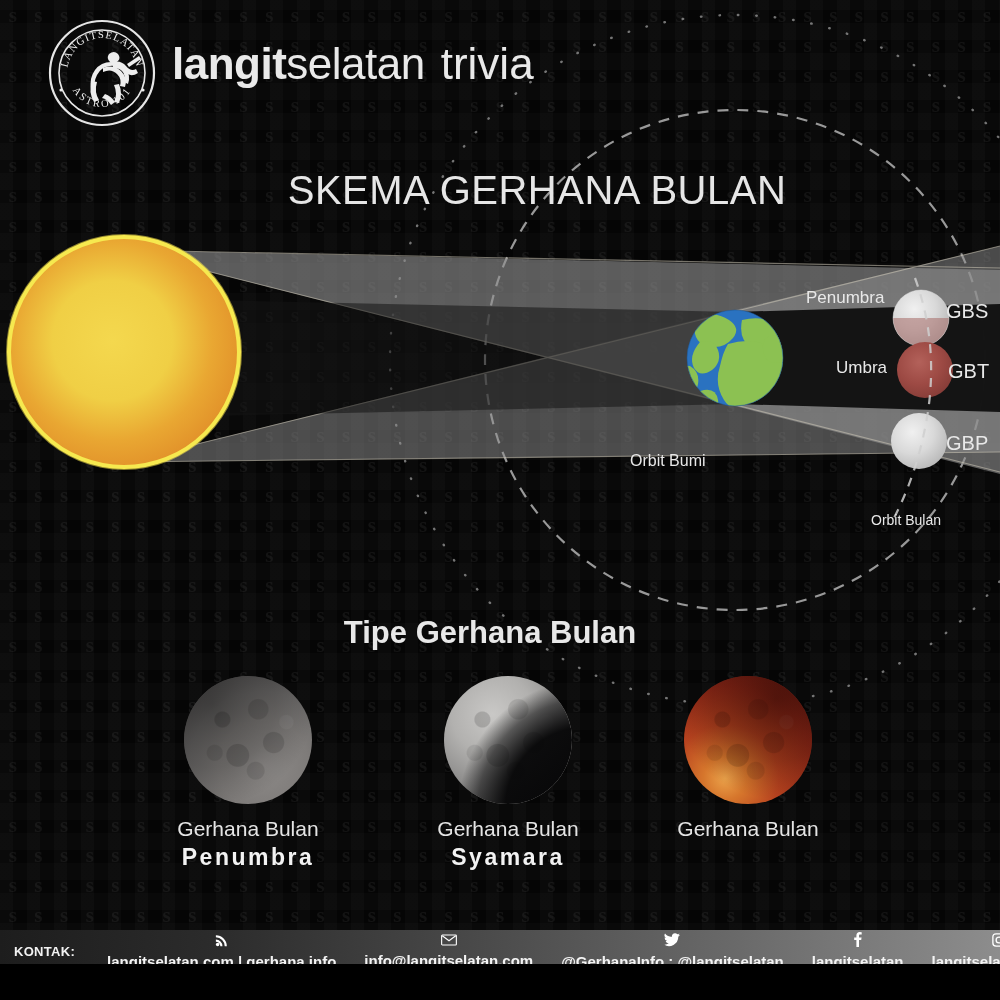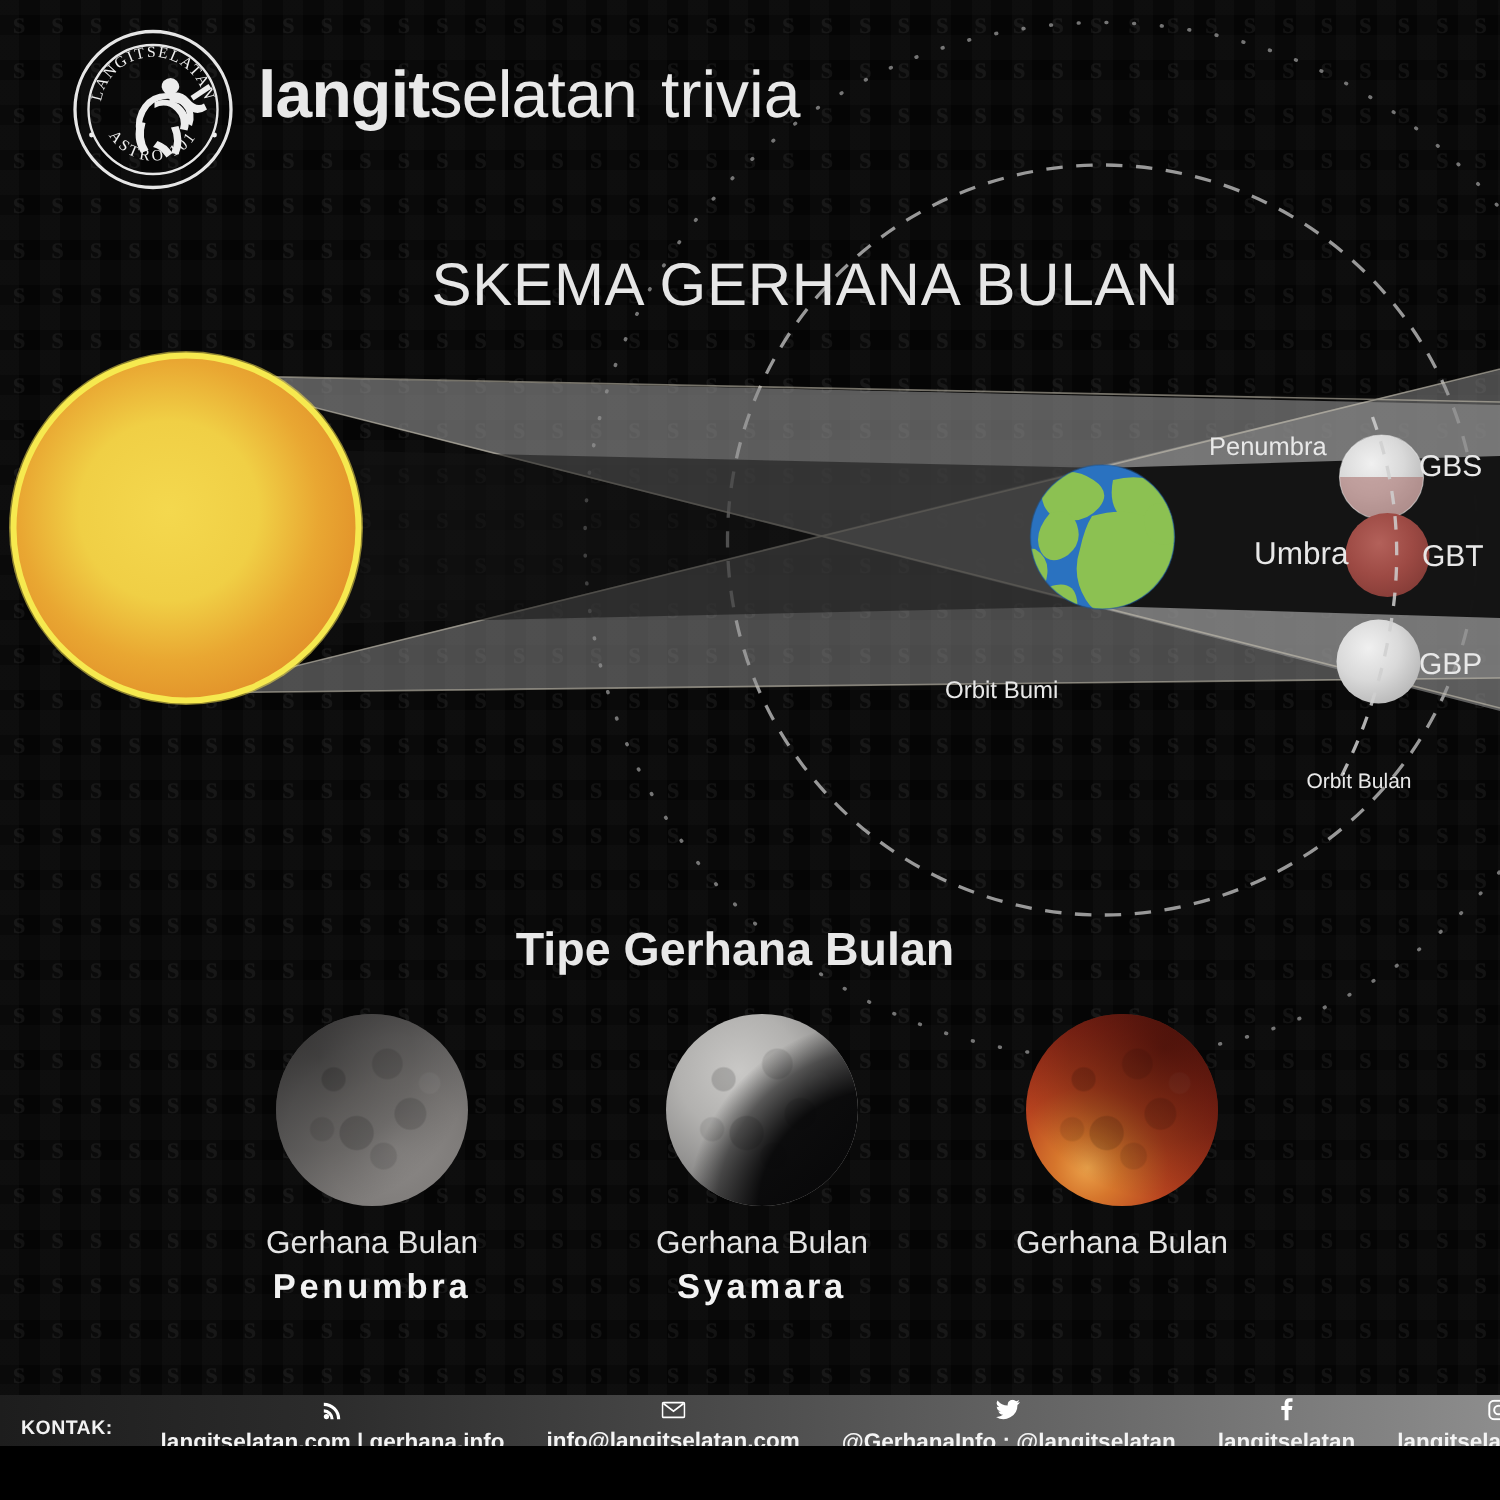--- a/index.html
+++ b/index.html
@@ -35,21 +35,21 @@
   
   #title{position:absolute;left:0;top:168px;width:1000px;text-align:center;
       font-size:40px;font-weight:300;color:#e6e6e6;letter-spacing:.5px;padding-left:37px;}
   #subtitle{position:absolute;left:0;top:615px;width:980px;text-align:center;
       font-size:31px;font-weight:600;color:#e8e8e8;}
 
   
   #diagram{position:absolute;left:0;top:0;width:1000px;height:930px;}
   .dlabel{position:absolute;color:#e8e8e8;white-space:nowrap;}
   #lab-penumbra{left:806px;top:288px;font-size:17px;}
-  #lab-umbra{left:836px;top:358px;font-size:21px;}
+  #lab-umbra{left:836px;top:358px;font-size:17px;}
   #lab-gbs{left:946px;top:300px;font-size:20px;}
   #lab-gbt{left:948px;top:360px;font-size:20px;}
   #lab-gbp{left:946px;top:432px;font-size:20px;}
   #lab-orbitbumi{left:630px;top:452px;font-size:16px;}
   #lab-orbitbulan{left:871px;top:512px;font-size:14px;}
 
   
   .moonbox{position:absolute;top:676px;width:260px;text-align:center;}
   #mb1{left:118px;} #mb2{left:378px;} #mb3{left:618px;}
   .moonimg{width:128px;height:128px;border-radius:50%;margin:0 auto;

